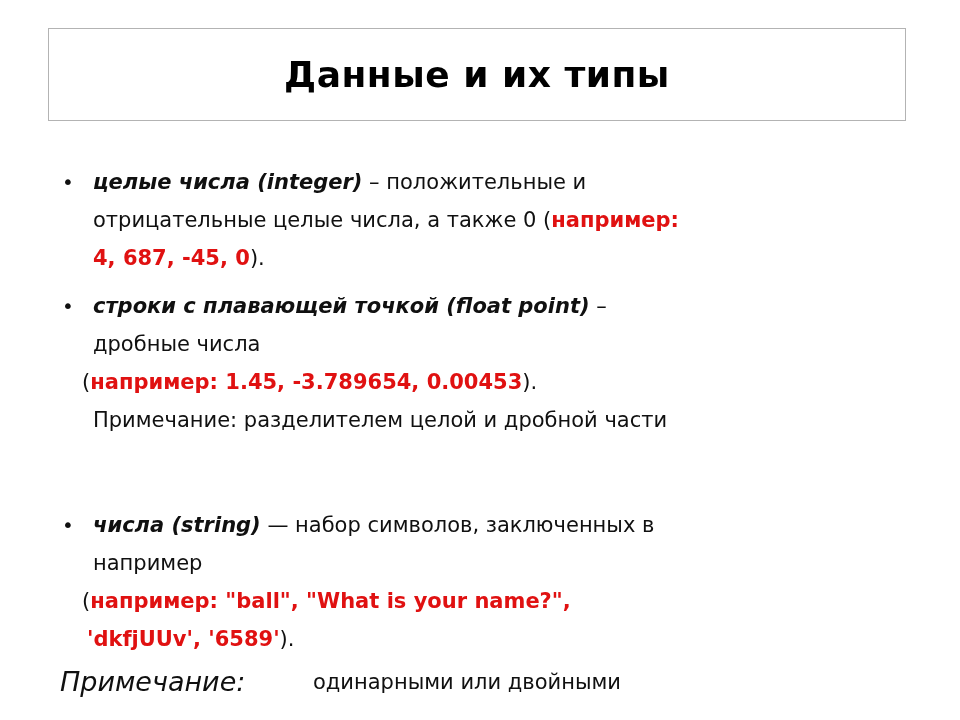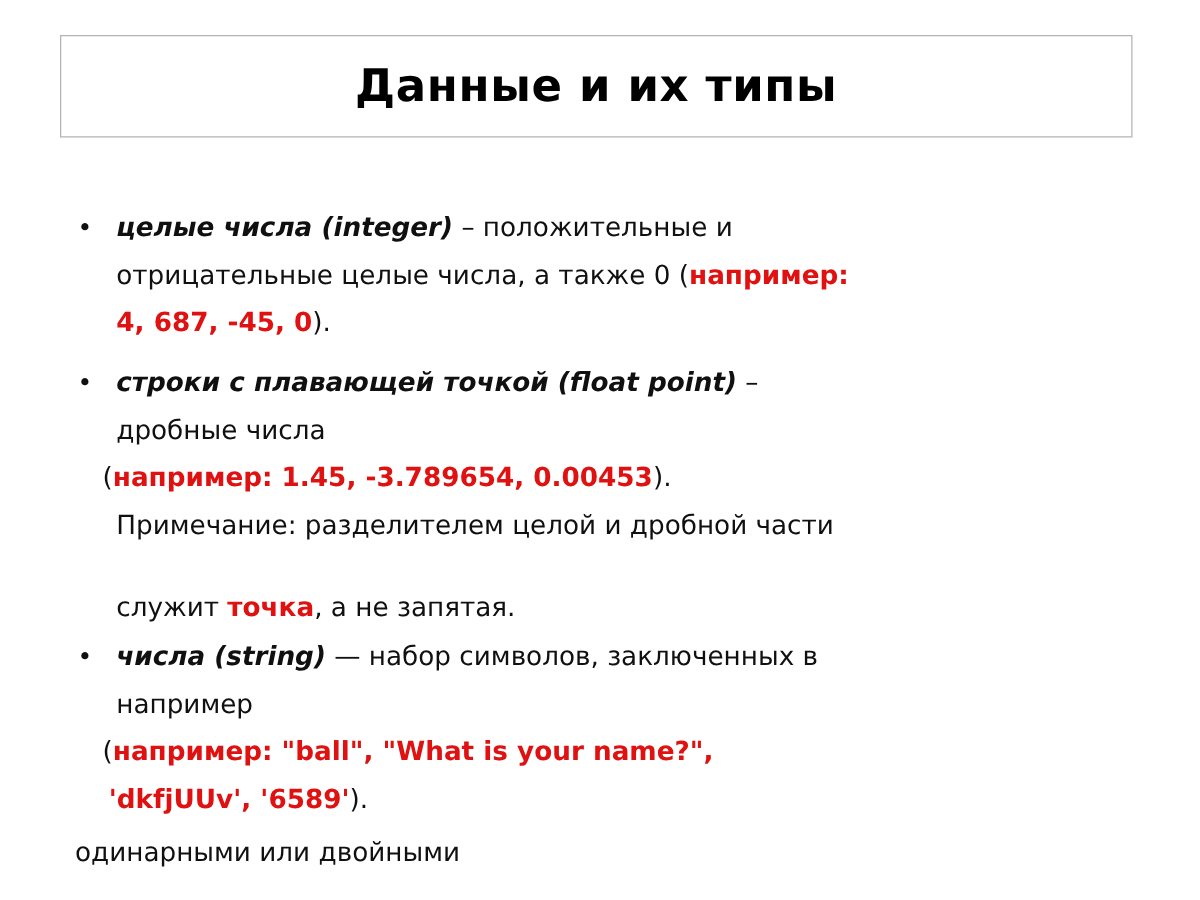--- a/index.html
+++ b/index.html
@@ -13,21 +13,21 @@
     position:relative;
     width:960px;height:720px;
     margin:0 auto;
     background:var(--bg);
     overflow:hidden;
     font-family:"DejaVu Sans","Liberation Sans",sans-serif;
     color:var(--text-color);
   }
   .title-box{
     position:absolute;left:48px;top:28px;
-    width:858px;height:82px;
+    width:858px;height:93px;
     border:1px solid var(--title-border);
     background:var(--bg);
     display:flex;align-items:center;justify-content:center;
     box-sizing:border-box;
   }
   .title{
     margin:0;
     font-size:36px;font-weight:bold;
     letter-spacing:0.5px;
     color:#000;
@@ -78,33 +78,33 @@
   </div>
 
   <div class="bullet" style="top:287px">
     <span class="marker">•</span>
     <div class="lines">
       <div class="line"><span class="bi">строки с плавающей точкой (float point)</span><span> –</span></div>
       <div class="line"><span>дробные числа</span></div>
       <div class="line hang"><span>(</span><span class="rb">например: 1.45, -3.789654, 0.00453</span><span>).</span></div>
       <div class="line"><span>Примечание: разделителем целой и дробной части</span></div>
       <div class="line blank"></div>
-      <div class="line"><span>служит </span><span class="rb">точка</span><span>, а не запятая.</span></div>
     </div>
   </div>
 
   <div class="bullet" style="top:506px">
     <span class="marker">•</span>
     <div class="lines">
       <div class="line"><span class="bi">числа (string)</span><span> — набор символов, заключенных в</span></div>
       <div class="line"><span>например</span></div>
       <div class="line hang"><span>(</span><span class="rb">например: "ball", "What is your name?",</span></div>
       <div class="line hang2"><span class="rb">'dkfjUUv', '6589'</span><span>).</span></div>
     </div>
   </div>
 
   <div class="note">
+    <span class="note-label">Примечание:</span>
     <div class="note-text">
       <div class="line">одинарными или двойными</div>
     </div>
   </div>
 
 </div>
 
 </body></html>

